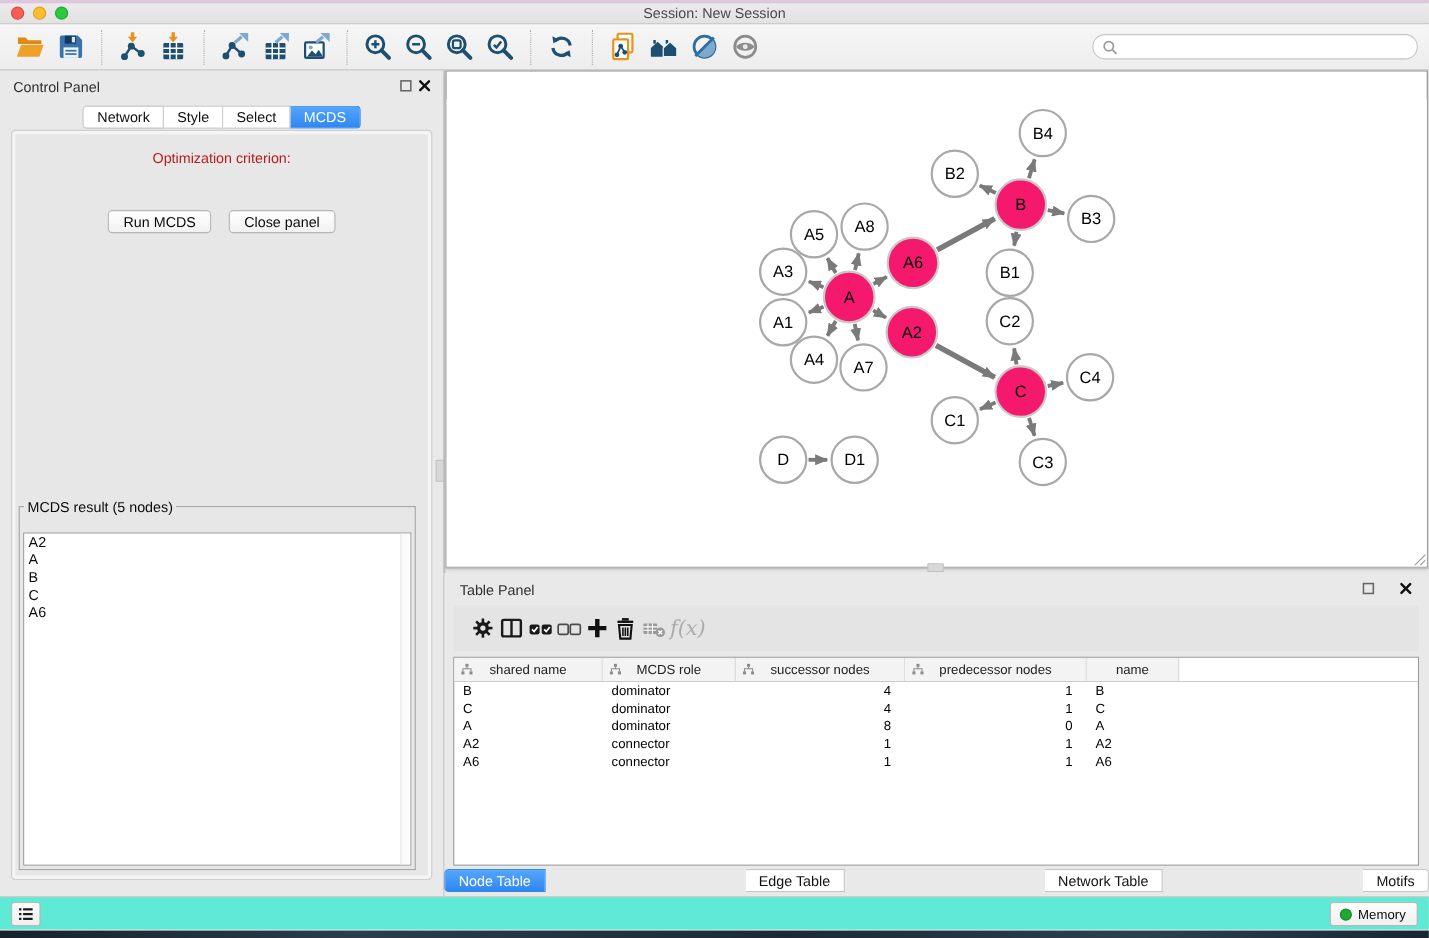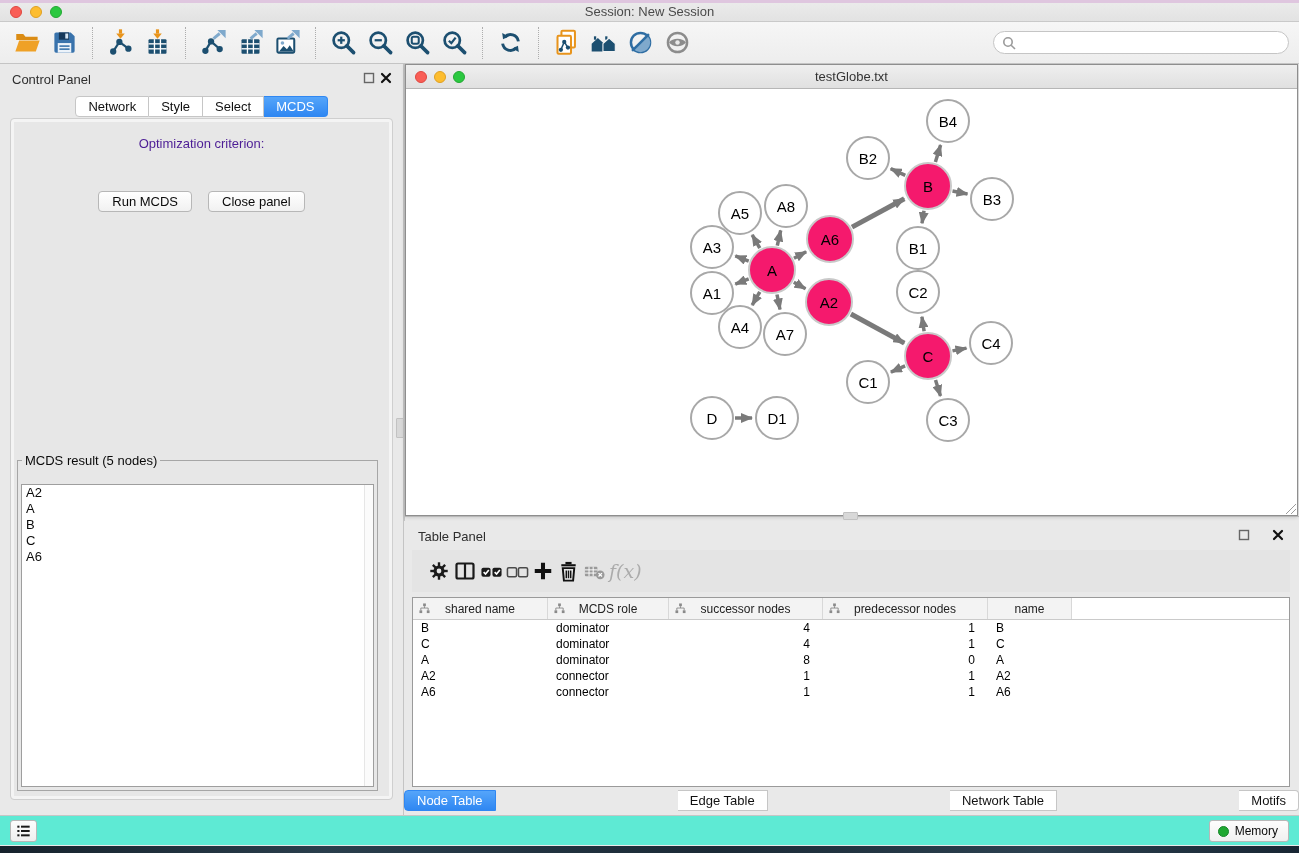--- a/index.html
+++ b/index.html
@@ -38,21 +38,21 @@
   .panel-btn { position:absolute; top:8px; background:none; border:none; padding:0; line-height:0; }
   .cp-tabs { position:absolute; top:32px; left:0; right:0; display:flex; justify-content:center; }
   .seg-tab { height:21px; padding:0 12px; font-size:13px; background:#fff; color:#111;
     border:1px solid #C6C6C6; border-left:none; }
   .seg-tab:first-child { border-left:1px solid #C6C6C6; border-radius:4px 0 0 4px; }
   .seg-tab:last-child  { border-radius:0 4px 4px 0; }
   .seg-tab.active { background:linear-gradient(#55A5FA,#2F87F2); border-color:#2F87F2; color:#fff; }
   .cp-content { position:absolute; top:54px; left:10px; right:10px; bottom:15px;
     background:#E7E7E7; border:1px solid #CFCFCF; border-radius:4px;
     box-shadow: inset 0 0 0 3px #F4F4F4; }
-  .opt-label { position:absolute; top:17px; left:0; right:0; text-align:center; font-size:13px; color:#4c1d95; }
+  .opt-label { position:absolute; top:17px; left:0; right:0; text-align:center; font-size:13px; color:#b91c1c; }
   .dropdown { position:absolute; top:39px; left:31px; width:314px; height:21px;
     background:#fff; border:1px solid #ABABAB; border-radius:3px; }
   .dropdown-value { position:absolute; left:9px; top:2px; font-size:13px; color:#0A0A0A; white-space:nowrap; }
   .dropdown-stepper { position:absolute; right:1px; top:1px; bottom:1px; width:17px;
     background:linear-gradient(#70B1FA,#3E88F3); border-radius:2px; line-height:0; }
   .cp-buttons { position:absolute; top:72px; left:0; right:0; display:flex; justify-content:center; gap:16px; }
   .aqua-btn { height:21px; padding:0 13px; font-size:13px; color:#0A0A0A;
     background:linear-gradient(#FFFFFF,#F1F1F1); border:1px solid #B7B7B7; border-radius:4px; }
   .result-box { position:absolute; left:6px; right:14px; top:334px; bottom:8px;
     border:1px solid #A6A6A6; background:transparent; }
@@ -317,28 +317,20 @@
           <div class="result-scroll"></div>
         </div>
       </fieldset>
     </div>
   </div>
 
   <div class="v-splitter"></div>
   <div class="v-grip"></div>
 
   <div class="network-window">
-    <div class="net-titlebar">
-      <div class="net-lights">
-        <span class="light red"></span>
-        <span class="light yellow"></span>
-        <span class="light green"></span>
-      </div>
-      <div class="net-title">testGlobe.txt</div>
-    </div>
     <div class="net-canvas">
         <svg class="edge-layer" width="891" height="426">
           <defs>
             <marker id="arrowhead" viewBox="0 0 12 10" refX="11" refY="5" markerWidth="12" markerHeight="10" markerUnits="userSpaceOnUse" orient="auto">
               <path d="M0 0L12 5L0 10z" fill="#7A7A7A"></path>
             </marker>
           </defs>
           <line x1="353.8" y1="158.2" x2="346.2" y2="144.8" stroke="#7A7A7A" stroke-width="3.5" marker-end="url(#arrowhead)"></line>
           <line x1="371.3" y1="155.6" x2="374.7" y2="140.4" stroke="#7A7A7A" stroke-width="3.5" marker-end="url(#arrowhead)"></line>
           <line x1="342.7" y1="171.1" x2="329.3" y2="165.9" stroke="#7A7A7A" stroke-width="3.5" marker-end="url(#arrowhead)"></line>

